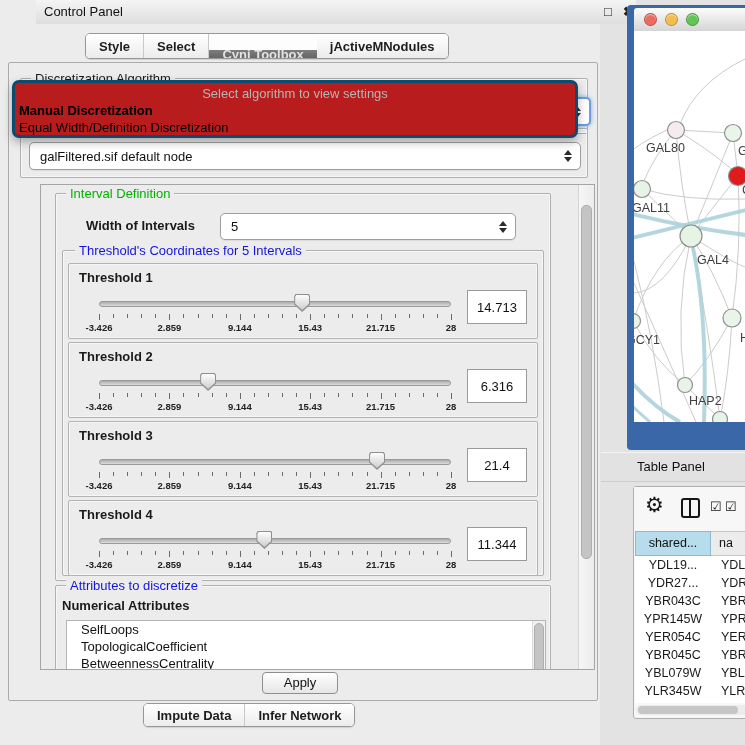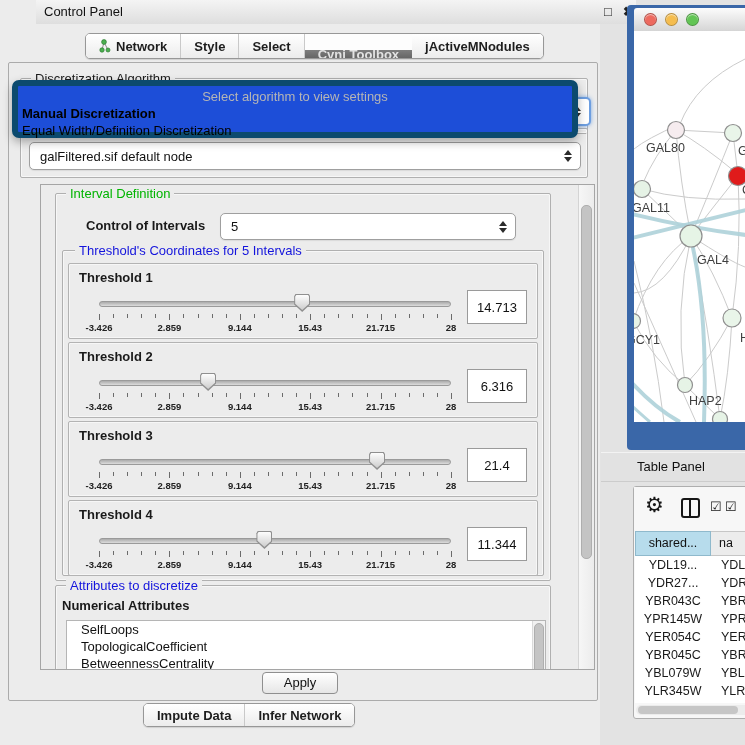--- a/index.html
+++ b/index.html
@@ -44,22 +44,22 @@
     box-shadow:0 1px 1px rgba(0,0,0,.08);display:flex;align-items:center;}
   .combo .cval{padding-left:10px;font-size:13px;color:#111;flex:1;white-space:nowrap;overflow:hidden;}
   .stepper{width:12px;margin-right:6px;display:flex;flex-direction:column;align-items:center;gap:2px;}
   .stepper i{width:0;height:0;border-left:4px solid transparent;border-right:4px solid transparent;}
   .stepper .up{border-bottom:5px solid #2b2b2b;}
   .stepper .dn{border-top:5px solid #2b2b2b;}
   #alg-combo{left:32px;top:97px;width:555px;height:25px;border:2px solid #6d9ee0;
     box-shadow:0 0 4px #7aa7e2;z-index:5;}
 
   
-  #popup{position:absolute;left:12px;top:80px;width:566px;height:58px;background:#1d4ed8;
-    border:6px solid #0c4a6e;border-radius:7px;box-shadow:0 4px 10px rgba(0,0,0,.3);z-index:30;
+  #popup{position:absolute;left:12px;top:80px;width:566px;height:58px;background:#b91c1c;
+    border:3px solid #0c4a6e;border-radius:7px;box-shadow:0 4px 10px rgba(0,0,0,.3);z-index:30;
     padding-top:2px;box-sizing:border-box;}
   #popup .hint{text-align:center;color:#b5b5b5;font-size:13px;line-height:17px;}
   #popup .opt{padding-left:4px;font-size:13px;line-height:17px;color:#000;white-space:nowrap;}
   #popup .opt.b{font-weight:bold;}
 
   
   #scrollpane{position:absolute;left:40px;top:184px;width:553px;height:484px;
     border:1px solid #a5a5a5;background:#ececec;overflow:hidden;}
   .vsb-track{position:absolute;right:0;top:0;width:15px;height:100%;
     background:linear-gradient(to right,#f6f6f6,#ececec);border-left:1px solid #d4d4d4;}
@@ -148,30 +148,20 @@
 
 <div id="control-panel">
   <div id="cp-titlebar">
     <span id="cp-title">Control Panel</span>
     <span id="float-ic" class="win-icon">□</span>
     <span id="close-ic" class="win-icon">✖</span>
   </div>
 
   <div id="top-tabs" class="seg">
     <div class="tab">
-      <svg id="net-ic" viewBox="0 0 12 14">
-        <line x1="5" y1="3" x2="3" y2="11" stroke="#8a8a8a"></line>
-          <line x1="5" y1="3" x2="9" y2="11" stroke="#8a8a8a"></line>
-        <circle cx="5" cy="3" r="2.4" fill="#4caf50" stroke="#2e7d32" stroke-width=".7"></circle>
-        <circle cx="3" cy="11" r="2.2" fill="#4caf50" stroke="#2e7d32" stroke-width=".7"></circle>
-        <circle cx="9" cy="11" r="2" fill="#4caf50" stroke="#2e7d32" stroke-width=".7"></circle>
-      </svg>
-      <span>Network</span>
-    </div>
-    <div class="tab">
         <span>Style</span>
       </div>
     <div class="tab">
         <span>Select</span>
       </div>
     <div class="tab sel">
         <span>Cyni Toolbox</span>
       </div>
     <div class="tab">
         <span>jActiveMNodules</span>
@@ -204,21 +194,21 @@
       <span class="stepper">
           <i class="up"></i>
           <i class="dn"></i>
         </span>
     </div>
   </div>
 
   <div id="scrollpane">
     <div class="group" style="left:14px;top:8px;width:494px;height:386px;">
       <span class="glabel green">Interval Definition</span>
-      <span id="noi-label">Control of Intervals</span>
+      <span id="noi-label">Width of Intervals</span>
       <div id="noi-combo" class="combo">
         <span class="cval">5</span>
         <span class="stepper">
             <i class="up"></i>
             <i class="dn"></i>
           </span>
       </div>
       <div class="group" style="left:6px;top:56px;width:480px;height:324px;">
         <span class="glabel blue" style="left:12px;">Threshold's Coordinates for 5 Intervals</span>
         <div id="thresholds-stack">

